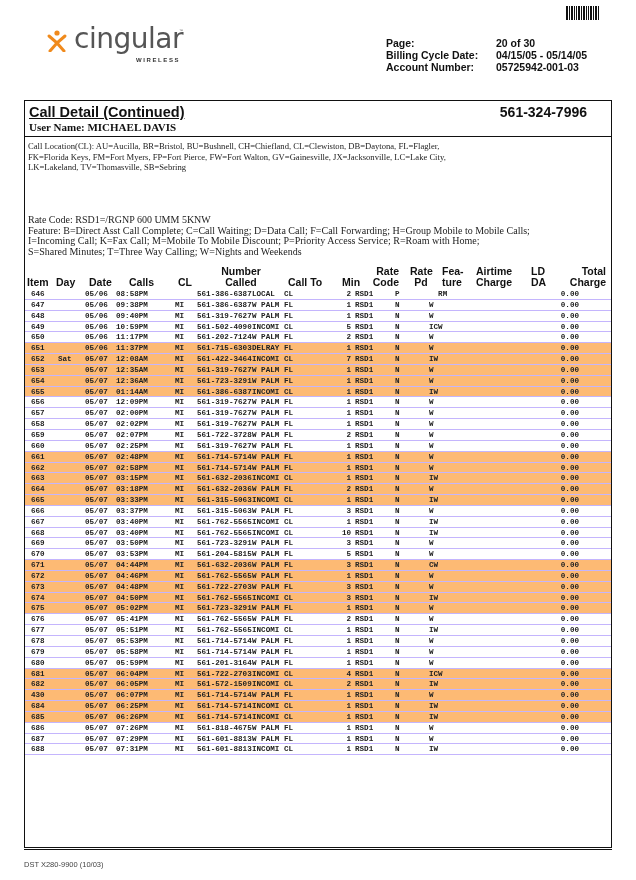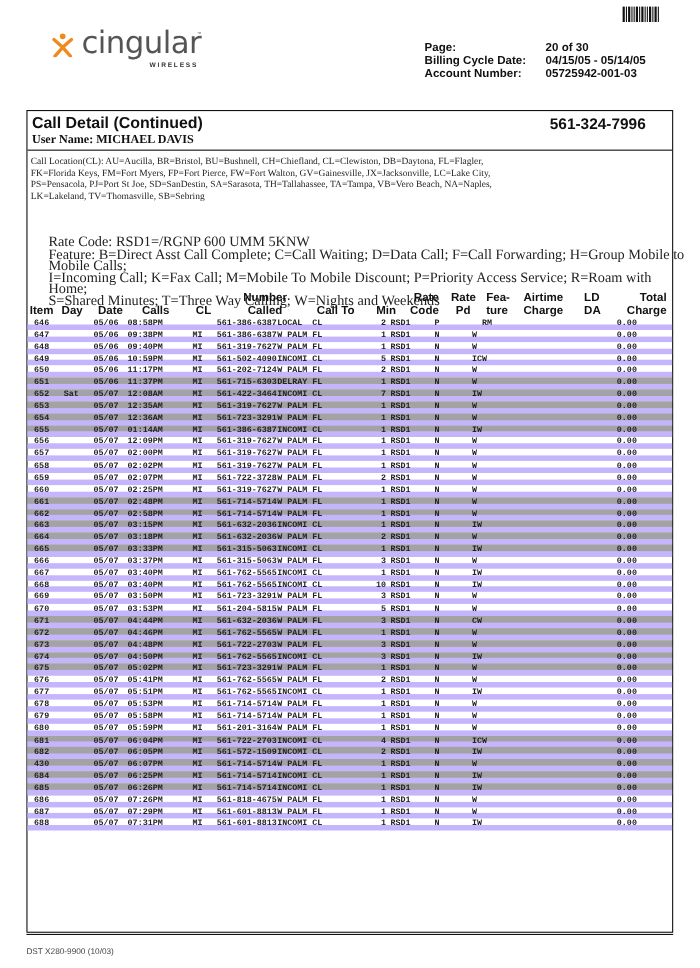--- a/index.html
+++ b/index.html
@@ -16,33 +16,33 @@
     .logo-sub { position: absolute; left: 90px; top: 33px; font-size: 6px; letter-spacing: 1.6px; color: #333; font-weight: bold; }
 
     .acct { position: absolute; left: 386px; top: 37px; font-size: 10.5px; line-height: 12px; font-weight: bold; color: #111; }
     .acct .row { display: flex; }
     .acct .lbl { width: 110px; }
 
     .frame { position: absolute; left: 24px; top: 100px; width: 588px; height: 748px; border: 1.4px solid #111; }
     .frame-bottom { position: absolute; left: 24px; top: 849px; width: 588px; height: 1px; background: #111; }
 
     .title-block { position: absolute; left: 0; top: 0; width: 100%; height: 36px; border-bottom: 1px solid #111; }
-    .title { position: absolute; left: 4px; top: 3px; font-size: 14.5px; font-weight: bold; }
+    .title { position: absolute; left: 4px; top: 3px; font-size: 14.5px; font-weight: bold; text-decoration: underline; }
     .phone { position: absolute; right: 24px; top: 3px; font-size: 14px; font-weight: bold; }
     .user { position: absolute; left: 4px; top: 20px; font-family: "Liberation Serif", serif; font-size: 11px; font-weight: bold; }
 
     .legend { position: absolute; left: 3px; top: 40px; width: 580px; font-family: "Liberation Serif", serif; font-size: 8.6px; line-height: 10.6px; color: #222; }
-    .rates { position: absolute; left: 19px; top: 114px; width: 580px; font-family: "Liberation Serif", serif; font-size: 13px; line-height: 10.6px; color: #222; }
+    .rates { position: absolute; left: 3px; top: 114px; width: 580px; font-family: "Liberation Serif", serif; font-size: 10px; line-height: 10.6px; color: #222; }
 
     .thead { position: absolute; left: 0; top: 163px; width: 100%; height: 24px; font-size: 10.5px; font-weight: bold; line-height: 11px; }
     .thead div { position: absolute; bottom: 0; }
 
     .tbody { position: absolute; left: 0; top: 188px; width: 100%; }
-    .tr { position: relative; height: 10.85px; border-bottom: 5px solid #c4b5fd; font-family: "Liberation Mono", monospace; font-size: 7.6px; font-weight: bold; line-height: 10px; color: #222; }
-    .tr.shade { background: #a3a3a3; }
+    .tr { position: relative; height: 10.85px; border-bottom: 1px solid #c4b5fd; font-family: "Liberation Mono", monospace; font-size: 7.6px; font-weight: bold; line-height: 10px; color: #222; }
+    .tr.shade { background: #fdba74; }
     .tr div { position: absolute; top: 0; white-space: pre; }
 
     .c-item { left: 6px; }
     .c-day { left: 33px; }
     .c-date { left: 60px; }
     .c-time { left: 91px; }
     .c-cl { left: 150px; }
     .c-num { left: 172px; }
     .c-callto { left: 227px; }
     .c-min { right: 260px; text-align: right; }
@@ -117,21 +117,20 @@
 <div class="frame">
   <div class="title-block">
     <div class="title">Call Detail (Continued)</div>
     <div class="phone">561-324-7996</div>
     <div class="user">User Name: MICHAEL DAVIS</div>
   </div>
 
   <div class="legend">
     <div>Call Location(CL):  AU=Aucilla, BR=Bristol, BU=Bushnell, CH=Chiefland, CL=Clewiston, DB=Daytona, FL=Flagler,</div>
     <div>FK=Florida Keys, FM=Fort Myers, FP=Fort Pierce, FW=Fort Walton, GV=Gainesville, JX=Jacksonville, LC=Lake City,</div>
-    <div>PS=Pensacola, PJ=Port St Joe, SD=SanDestin, SA=Sarasota, TH=Tallahassee, TA=Tampa, VB=Vero Beach, NA=Naples,</div>
     <div>LK=Lakeland, TV=Thomasville, SB=Sebring</div>
   </div>
 
   <div class="rates">
     <div>Rate Code: RSD1=/RGNP 600 UMM 5KNW</div>
     <div>Feature: B=Direct Asst Call Complete; C=Call Waiting; D=Data Call; F=Call Forwarding; H=Group Mobile to Mobile Calls;</div>
     <div>I=Incoming Call; K=Fax Call; M=Mobile To Mobile Discount; P=Priority Access Service; R=Roam with Home;</div>
     <div>S=Shared Minutes;  T=Three Way Calling; W=Nights and Weekends</div>
   </div>
 

